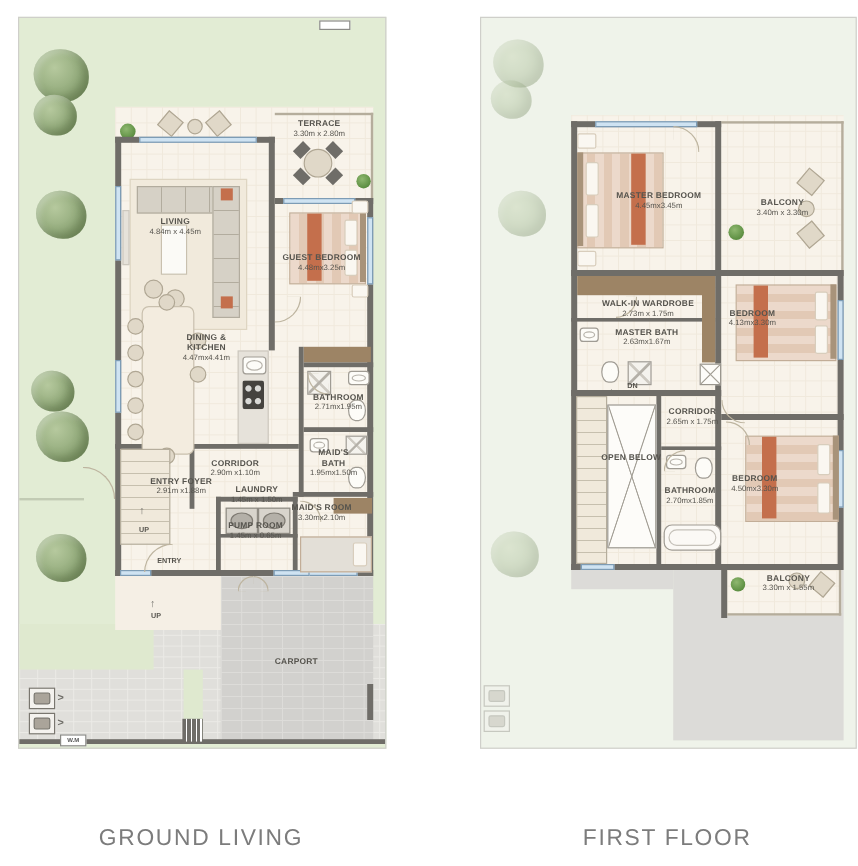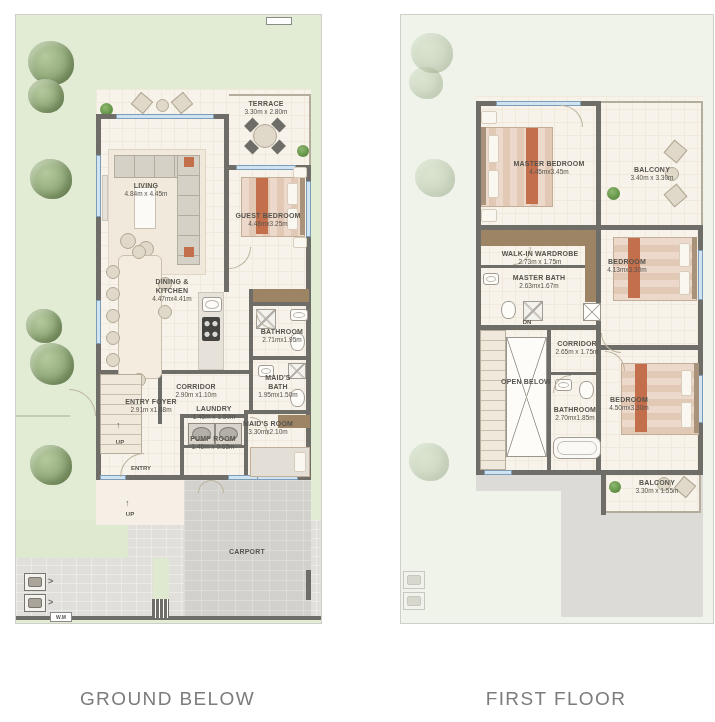--- a/index.html
+++ b/index.html
@@ -381,14 +381,14 @@
     <div>BEDROOM</div>
       <div class="d">4.50mx3.30m</div>
     </div>
   <div class="lbl" style="left:218px;top:463px;width:76px">
     <div>BALCONY</div>
       <div class="d">3.30m x 1.55m</div>
     </div>
   <div class="sm" style="left:114px;top:304px;width:24px">DN</div>
 </div>
 
-<div class="caption" style="left:15px;top:688px;width:305px">GROUND BELOW</div>
+<div class="caption" style="left:15px;top:688px;width:305px">GROUND LIVING</div>
 <div class="caption" style="left:400px;top:688px;width:312px">FIRST FLOOR</div>
 
 </body></html>

